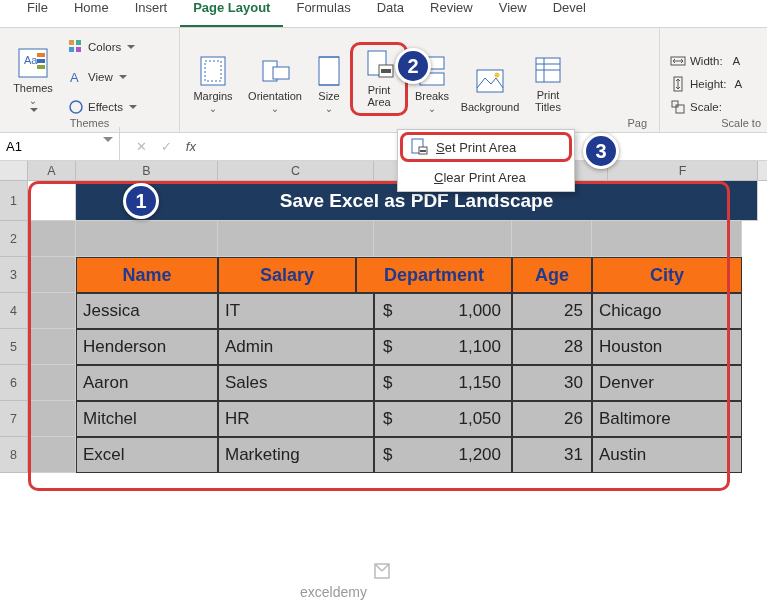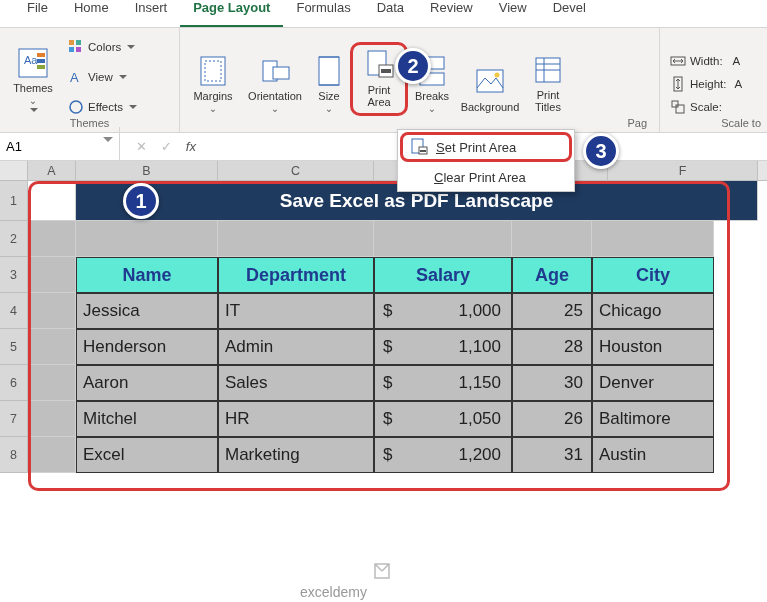--- a/index.html
+++ b/index.html
@@ -48,25 +48,25 @@
 .corner { width: 28px; border-right: 1px solid #bfbfbf; background: #e6e6e6; }
 .ch { border-right: 1px solid #bfbfbf; display: flex; align-items: center; justify-content: center; background: #d8d8d8; }
 .ch.A { width: 48px; } .ch.B { width: 142px; } .ch.C { width: 156px; }
 .ch.D { width: 138px; } .ch.E { width: 96px; } .ch.F { width: 150px; }
 .rows { }
 .row { display: flex; height: 36px; }
 .row.r1 { height: 40px; }
 .rh { width: 28px; border-right: 1px solid #bfbfbf; border-bottom: 1px solid #bfbfbf; background: #d8d8d8; display: flex; align-items: center; justify-content: center; font-size: 12.5px; color: #555; }
 .cell { border-right: 1px solid #d0d0d0; border-bottom: 1px solid #d0d0d0; background: #bfbfbf; }
 .cA { width: 48px; } .cB { width: 142px; } .cC { width: 156px; }
-.cD { width: 138px; } .cE { width: 80px; } .cF { width: 122px; }
+.cD { width: 138px; } .cE { width: 80px; } .cF { width: 150px; }
 
 
 .title { background: #1f3a5f; color: #fff; font-weight: 700; font-size: 19px; display: flex; align-items: center; justify-content: center; height: 100%; }
-.thd { color: #1f3a8f; font-weight: 700; font-size: 18px; text-align: center; background: #5eead4; border: 1px solid #333 !important; display: flex; align-items: center; justify-content: center; }
+.thd { color: #1f3a8f; font-weight: 700; font-size: 18px; text-align: center; background: #f97316; border: 1px solid #333 !important; display: flex; align-items: center; justify-content: center; }
 .td { font-size: 17px; color: #222; background: #bfbfbf; border: 1px solid #333 !important; display: flex; align-items: center; padding: 0 6px; }
 .td.sal { justify-content: space-between; padding: 0 10px 0 8px; }
 .td.num { justify-content: flex-end; padding-right: 8px; }
 .whitecell { background: #fff !important; }
 
 
 .badge { position: absolute; width: 36px; height: 36px; border-radius: 50%; background: #1f3a8f; color: #fff; font-weight: 700; font-size: 20px; display: flex; align-items: center; justify-content: center; border: 3px solid #fff; box-shadow: 0 1px 4px rgba(0,0,0,.4); z-index: 60; }
 .b1 { left: 123px; top: 183px; }
 .b2 { left: 395px; top: 48px; }
 .b3 { left: 583px; top: 133px; }
@@ -284,22 +284,22 @@
       <div class="cell cC"></div>
       <div class="cell cD"></div>
       <div class="cell cE"></div>
       <div class="cell cF"></div>
     </div>
 
     <div class="row">
       <div class="rh">3</div>
       <div class="cell cA"></div>
       <div class="cell cB thd">Name</div>
+      <div class="cell cD thd">Salary</div>
       <div class="cell cC thd">Department</div>
-      <div class="cell cD thd">Salary</div>
       <div class="cell cE thd">Age</div>
       <div class="cell cF thd">City</div>
     </div>
 
     <div class="row">
       <div class="rh">4</div>
       <div class="cell cA"></div>
       <div class="cell cB td">Jessica</div>
       <div class="cell cC td">IT</div>
       <div class="cell cD td sal">

